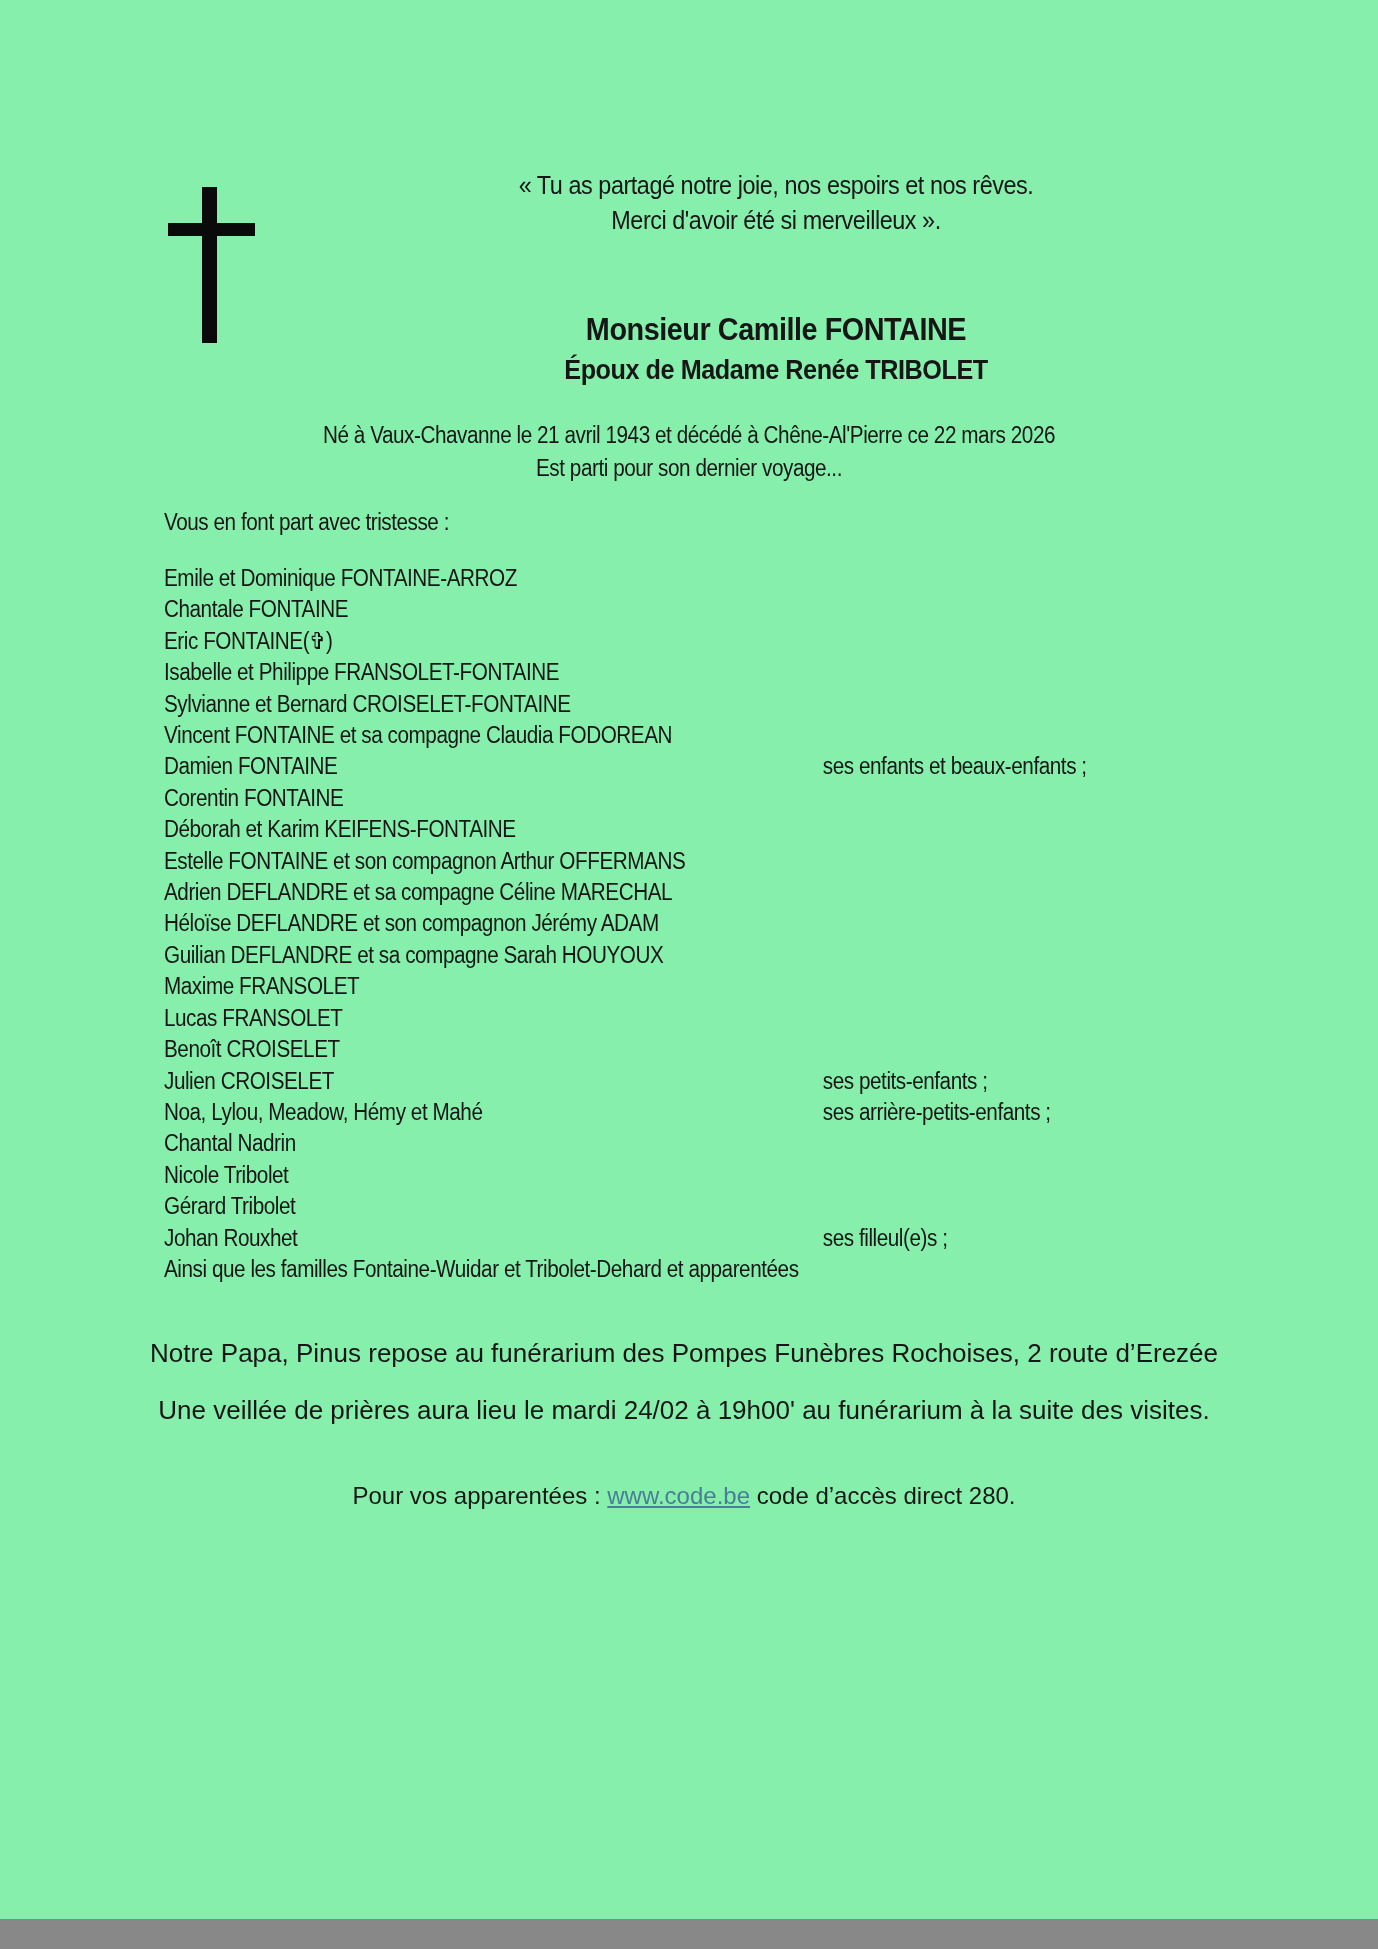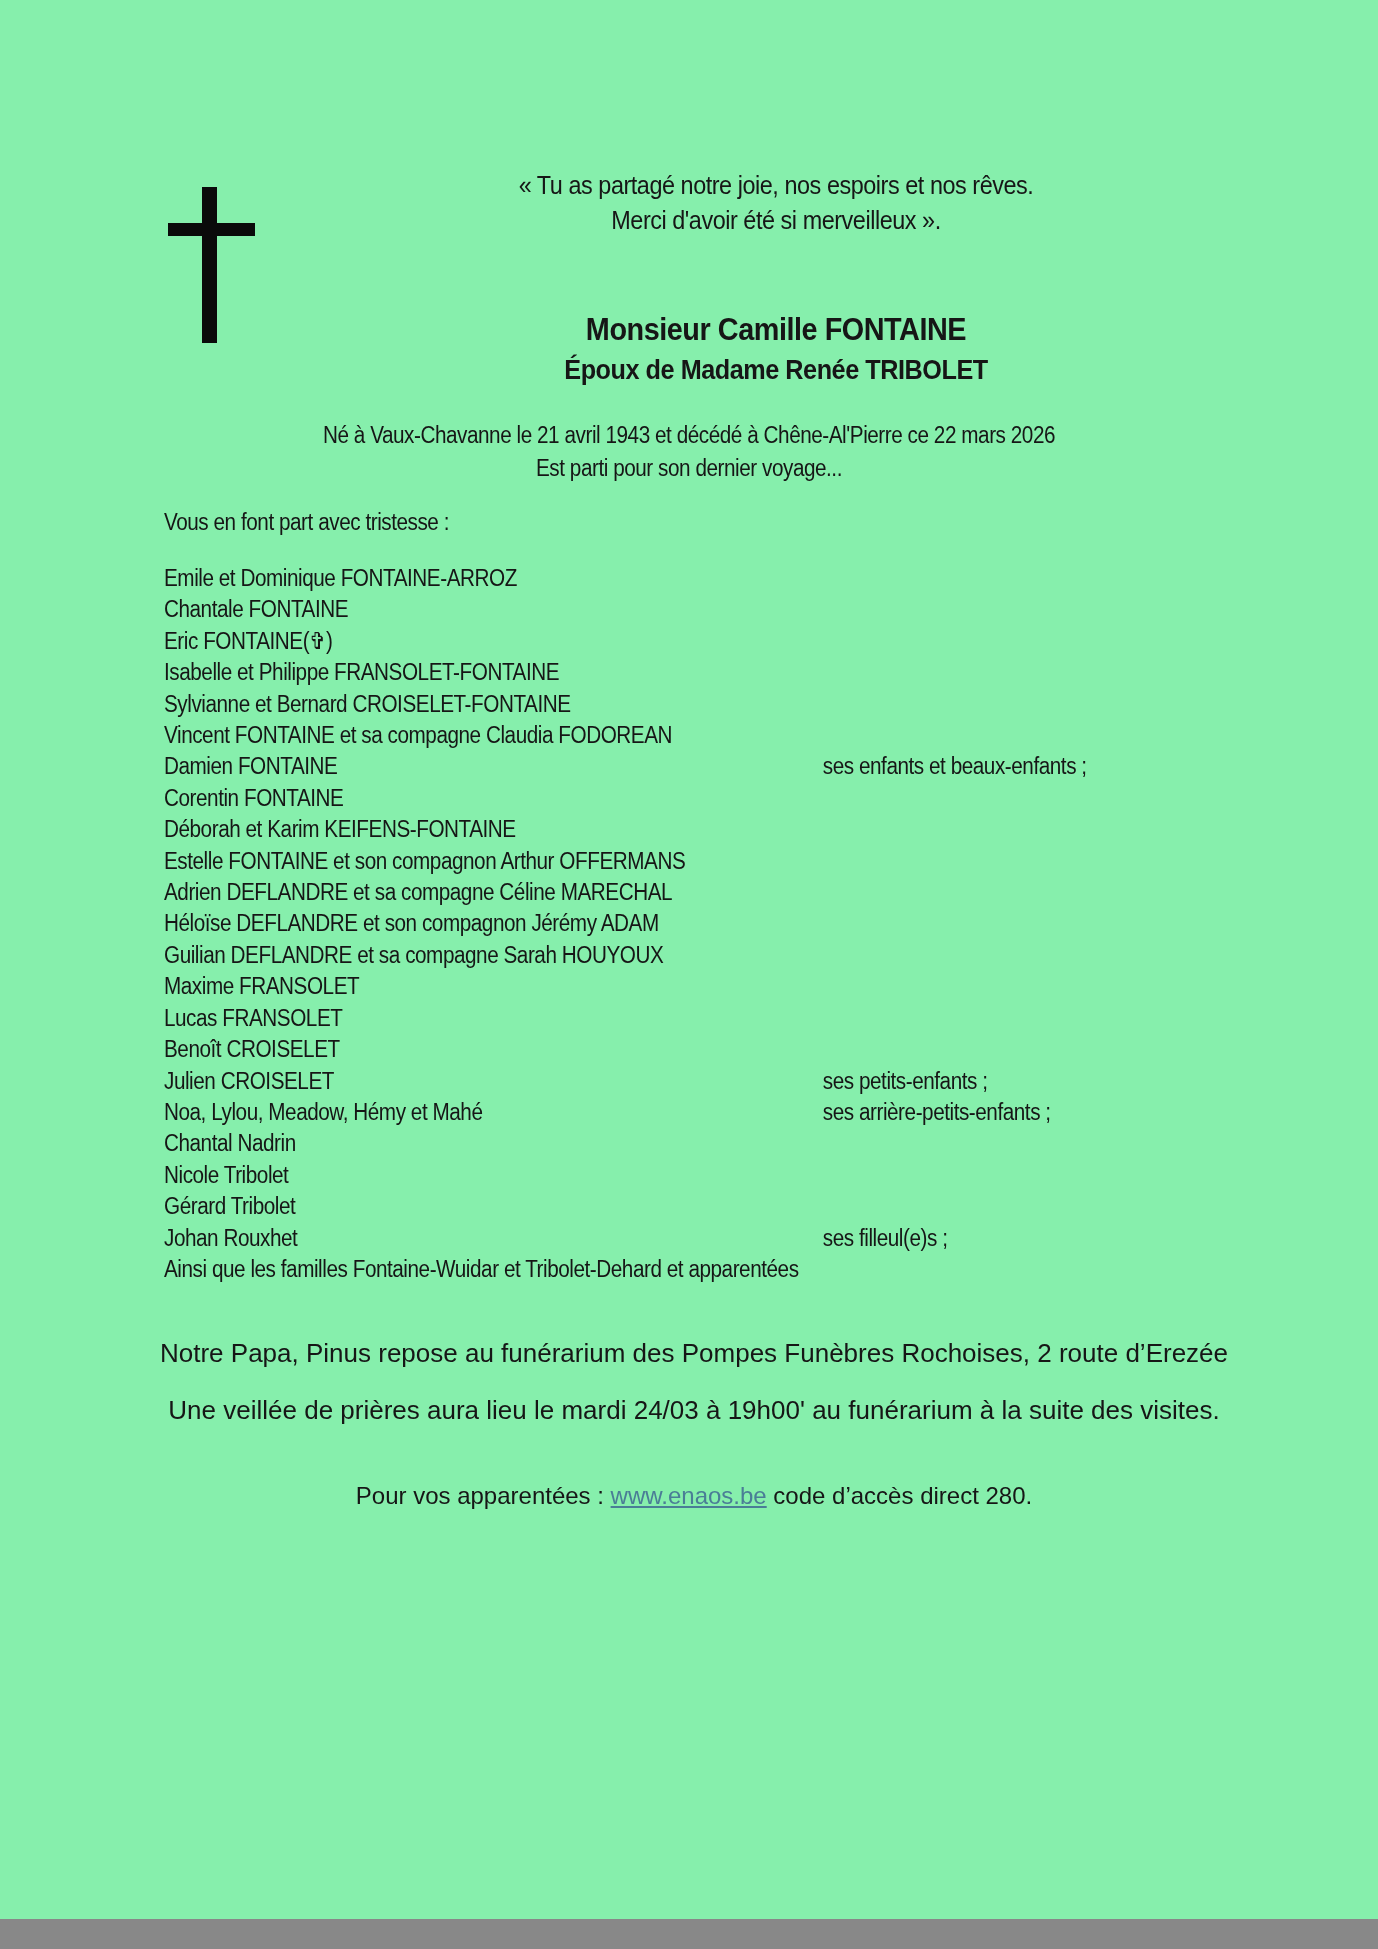--- a/index.html
+++ b/index.html
@@ -53,21 +53,21 @@
 
   .family-list {
     position: absolute; left: 164px; top: 563px; width: 1150px;
     transform: scaleX(0.9); transform-origin: 0 0;
   }
   .family-row { position: relative; font-size: 23px; line-height: 31.4px; white-space: nowrap; }
   .family-row .rel { position: absolute; left: 732px; top: 0; white-space: nowrap; }
 
   
   .ceremony {
-    position: absolute; left: 94px; top: 1338px; width: 1200px;
+    position: absolute; left: 84px; top: 1338px; width: 1200px;
     text-align: center;
   }
   .ceremony .para { margin: 0 0 26px 0; }
   .ceremony .cline { font-size: 26px; line-height: 31px; white-space: pre; }
 
   .condolences { margin-top: 54px; font-size: 24px; line-height: 31px; white-space: pre; }
   .condolences .link {
     color: #4a7d96; text-decoration: underline; cursor: pointer;
   }
 </style>
@@ -119,19 +119,19 @@
     <div class="family-row"><span>Gérard Tribolet</span></div>
     <div class="family-row"><span>Johan Rouxhet</span><span class="rel">ses filleul(e)s ;</span></div>
     <div class="family-row"><span>Ainsi que les familles Fontaine-Wuidar et Tribolet-Dehard et apparentées</span></div>
   </div>
 
   <div class="ceremony">
     <div class="para">
       <div class="cline">Notre Papa, Pinus repose au funérarium des Pompes Funèbres Rochoises, 2 route d’Erezée</div>
     </div>
     <div class="para">
-      <div class="cline">Une veillée de prières aura lieu le mardi 24/03 à 19h00' au funérarium à la suite des visites.</div>
+      <div class="cline">Une veillée de prières aura lieu le mardi 24/02 à 19h00' au funérarium à la suite des visites.</div>
     </div>
 
-    <div class="condolences"><span>Pour vos apparentées : </span><span class="link">www.enaos.be</span><span> code d’accès direct 280.</span></div>
+    <div class="condolences"><span>Pour vos apparentées : </span><span class="link">www.code.be</span><span> code d’accès direct 280.</span></div>
   </div>
 
 </div>
 
 </body></html>

